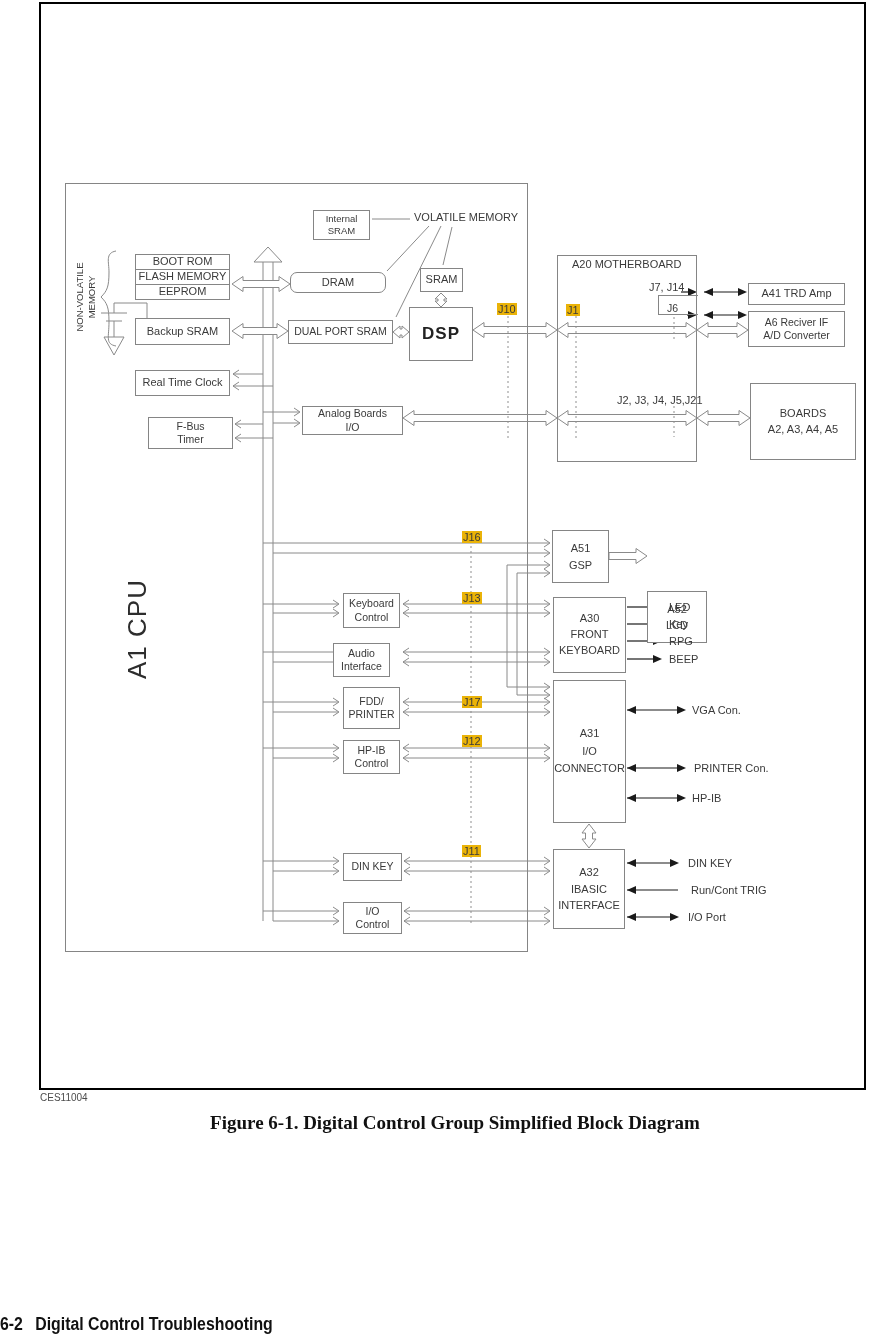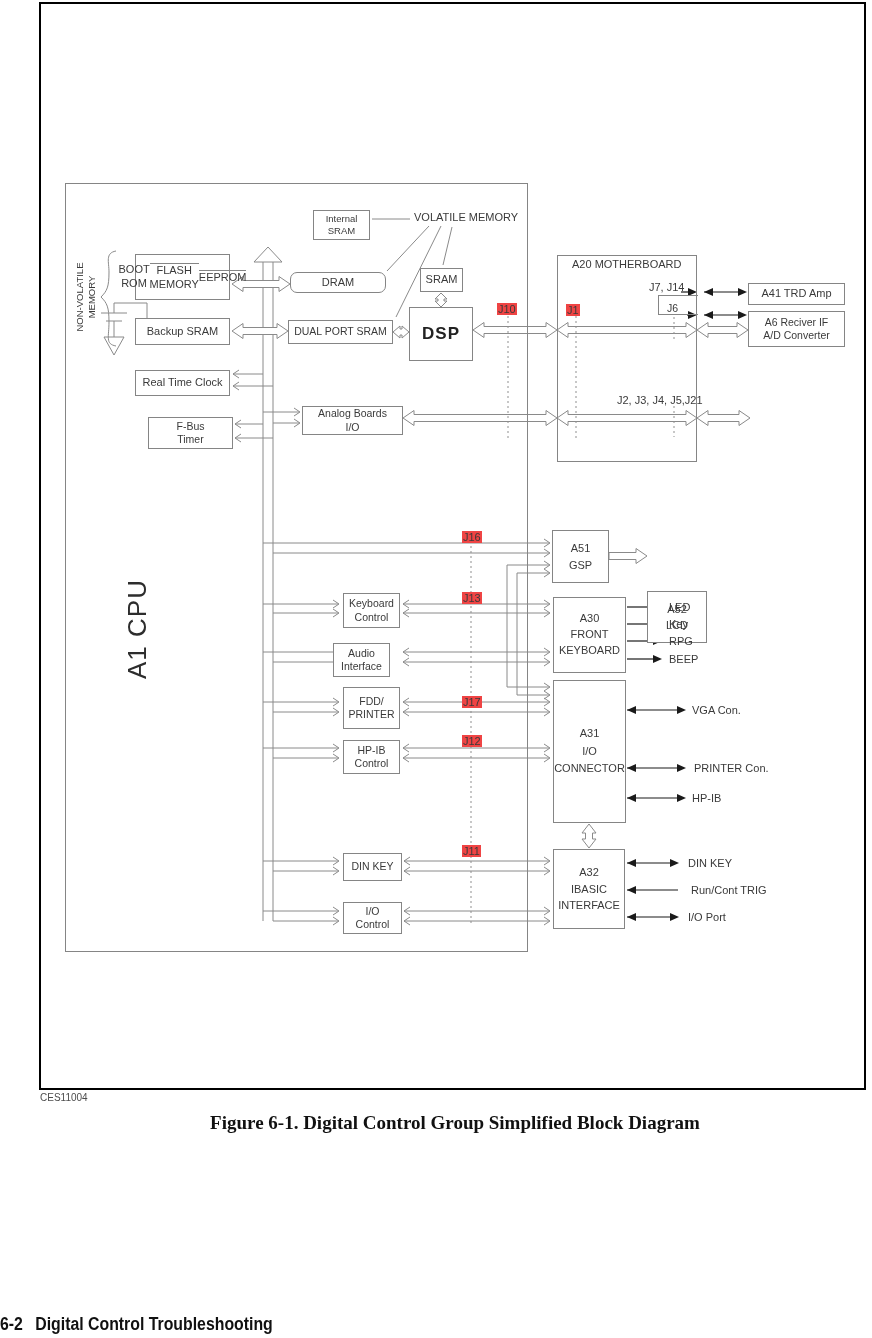--- a/index.html
+++ b/index.html
@@ -6,21 +6,21 @@
   .page{position:relative;width:872px;height:1338px;background:#fff;
         font-family:"Liberation Sans",sans-serif;overflow:hidden;}
   .frame{position:absolute;left:39px;top:2px;width:823px;height:1084px;
          border:2px solid #000;}
   .wires{position:absolute;left:0;top:0;}
   .box{position:absolute;border:1px solid #858585;background:#fff;color:#3a3a3a;
        display:flex;align-items:center;justify-content:center;text-align:center;
        white-space:pre-line;font-size:11px;line-height:1.25;box-sizing:border-box;}
   .ghost{background:transparent;}
   .lbl{position:absolute;color:#3a3a3a;font-size:11px;white-space:pre;
-       background:#ef4444;padding:0 1px;line-height:1.1;}
+       background:#eab308;padding:0 1px;line-height:1.1;}
   .nobg{background:transparent;}
   .cpu-text{font-size:20px;font-weight:bold;color:#222;letter-spacing:1px;}
   .dsp-text{font-size:17px;font-weight:bold;color:#222;letter-spacing:1px;}
   .rot{transform:rotate(-90deg);transform-origin:center;position:absolute;
        text-align:center;color:#3a3a3a;}
   .a1label{width:160px;height:32px;left:58px;top:613px;font-size:26px;
            letter-spacing:1px;color:#2d2d2d;}
   .nvm{width:104px;height:28px;left:36px;top:283px;font-size:9.5px;
        line-height:1.3;white-space:pre-line;}
   .stackrow{flex:1;display:flex;align-items:center;justify-content:center;
@@ -213,21 +213,21 @@
   <div class="box ghost" style="left:65px;top:183px;width:463px;height:769px;"></div>
   <div class="rot a1label">A1 CPU</div>
 
   <div class="box" style="left:313px;top:210px;width:57px;height:30px;font-size:9.5px;line-height:1.3;">Internal
 SRAM</div>
 
   <div class="lbl nobg" style="left:413px;top:211px;">VOLATILE MEMORY</div>
   <div class="rot nvm">NON-VOLATILE
 MEMORY</div>
 
-  <div class="box" style="left:135px;top:254px;width:95px;height:46px;flex-direction:row;padding:0;">
+  <div class="box" style="left:135px;top:254px;width:95px;height:46px;flex-direction:column;padding:0;">
     <div class="stackrow">BOOT ROM</div>
     <div class="stackrow">FLASH MEMORY</div>
     <div class="stackrow">EEPROM</div>
   </div>
   <div class="box" style="left:135px;top:318px;width:95px;height:27px;">Backup SRAM</div>
   <div class="box" style="left:135px;top:370px;width:95px;height:26px;">Real Time Clock</div>
   <div class="box" style="left:148px;top:417px;width:85px;height:32px;font-size:10.5px;">F-Bus
 Timer</div>
 
   <div class="box" style="left:290px;top:272px;width:96px;height:21px;border-radius:7px;">DRAM</div>
@@ -244,20 +244,22 @@
   <div class="box ghost" style="left:658px;top:295px;width:40px;height:20px;border-right:none;"></div>
   <div class="lbl nobg" style="left:648px;top:281px;">J7, J14</div>
   <div class="lbl nobg" style="left:666px;top:303px;font-size:10.5px;">J6</div>
   <div class="lbl nobg" style="left:616px;top:394px;">J2, J3, J4, J5,J21</div>
   <div class="lbl" style="left:497px;top:303px;">J10</div>
   <div class="lbl" style="left:566px;top:304px;">J1</div>
 
   <div class="box" style="left:748px;top:283px;width:97px;height:22px;">A41 TRD Amp</div>
   <div class="box" style="left:748px;top:311px;width:97px;height:36px;font-size:10.5px;">A6 Reciver IF
 A/D Converter</div>
+  <div class="box" style="left:750px;top:383px;width:106px;height:77px;line-height:1.45;">BOARDS
+A2, A3, A4, A5</div>
 
   <div class="lbl" style="left:462px;top:531px;">J16</div>
   <div class="box" style="left:552px;top:530px;width:57px;height:53px;line-height:1.5;">A51
 GSP</div>
   <div class="box" style="left:647px;top:543px;width:60px;height:52px;line-height:1.5;margin-top:48px;">A52
 LCD</div>
 
   <div class="box" style="left:343px;top:593px;width:57px;height:35px;font-size:10.5px;">Keyboard
 Control</div>
   <div class="box" style="left:333px;top:643px;width:57px;height:34px;font-size:10.5px;">Audio

